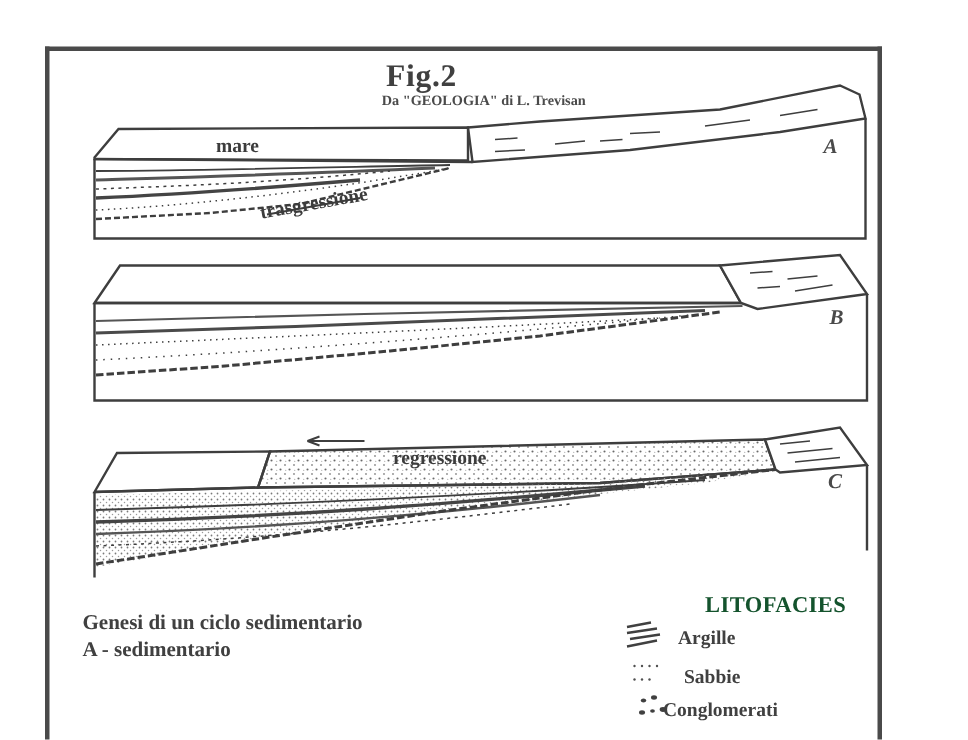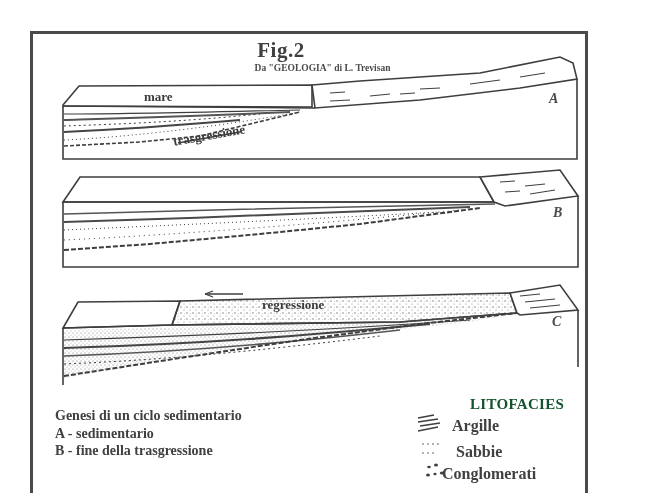--- a/index.html
+++ b/index.html
@@ -21,21 +21,21 @@
     .subtitle {
       position: absolute; left: 0; width: 645px; top: 63px; text-align: center;
       font-weight: bold; font-size: 9.5px; color: #4a4a4a;
     }
     svg.diagram { position: absolute; left: 0; top: 0; }
     .lbl { position: absolute; font-weight: bold; color: #3c3c3c; white-space: nowrap; }
     .letter { position: absolute; font-style: italic; font-weight: bold; font-size: 14px; color: #4a4a4a; }
     .caption { position: absolute; left: 55px; top: 407px; font-weight: bold; font-size: 14px; color: #404040; line-height: 17.5px; }
     .caption div { white-space: nowrap; }
     .legend-title { position: absolute; left: 455px; top: 396px; font-weight: bold; font-size: 15px; color: #14532d; letter-spacing: 0.3px; margin-left: 15px; }
-    .legend-item { position: absolute; font-weight: bold; font-size: 16px; color: #404040; }
+    .legend-item { position: absolute; font-weight: bold; font-size: 13px; color: #404040; }
     .sw { position: absolute; }
   </style>
 </head>
 <body>
 
 <div class="frame"></div>
 
 <div class="title">Fig.2</div>
 <div class="subtitle">Da "GEOLOGIA" di L. Trevisan</div>
 
@@ -117,21 +117,20 @@
 <div class="lbl" style="left:144px;top:89px;font-size:13px;">mare</div>
 <div class="lbl" style="left:172px;top:134px;font-size:13px;transform:rotate(-10deg);transform-origin:left top;">trasgressione</div>
 <div class="letter" style="left:549px;top:91px;">A</div>
 <div class="letter" style="left:553px;top:205px;">B</div>
 <div class="lbl" style="left:262px;top:297px;font-size:13px;">regressione</div>
 <div class="letter" style="left:552px;top:314px;">C</div>
 
 <div class="caption">
   <div>Genesi di un ciclo sedimentario</div>
   <div>A - sedimentario</div>
-  <div>B - fine della trasgressione</div>
 </div>
 
 <div class="legend-title">LITOFACIES</div>
 
 <svg class="sw" style="left:416px;top:414px;" width="28" height="20">
   <path d="M2,4 L18,1 M2,8 L22,5 M4,12 L24,9 M2,17 L22,13" stroke="#404040" stroke-width="1.6" fill="none"></path>
 </svg>
 <div class="legend-item" style="left:452px;top:417px;">Argille</div>
 
 <svg class="sw" style="left:420px;top:440px;" width="28" height="18">

